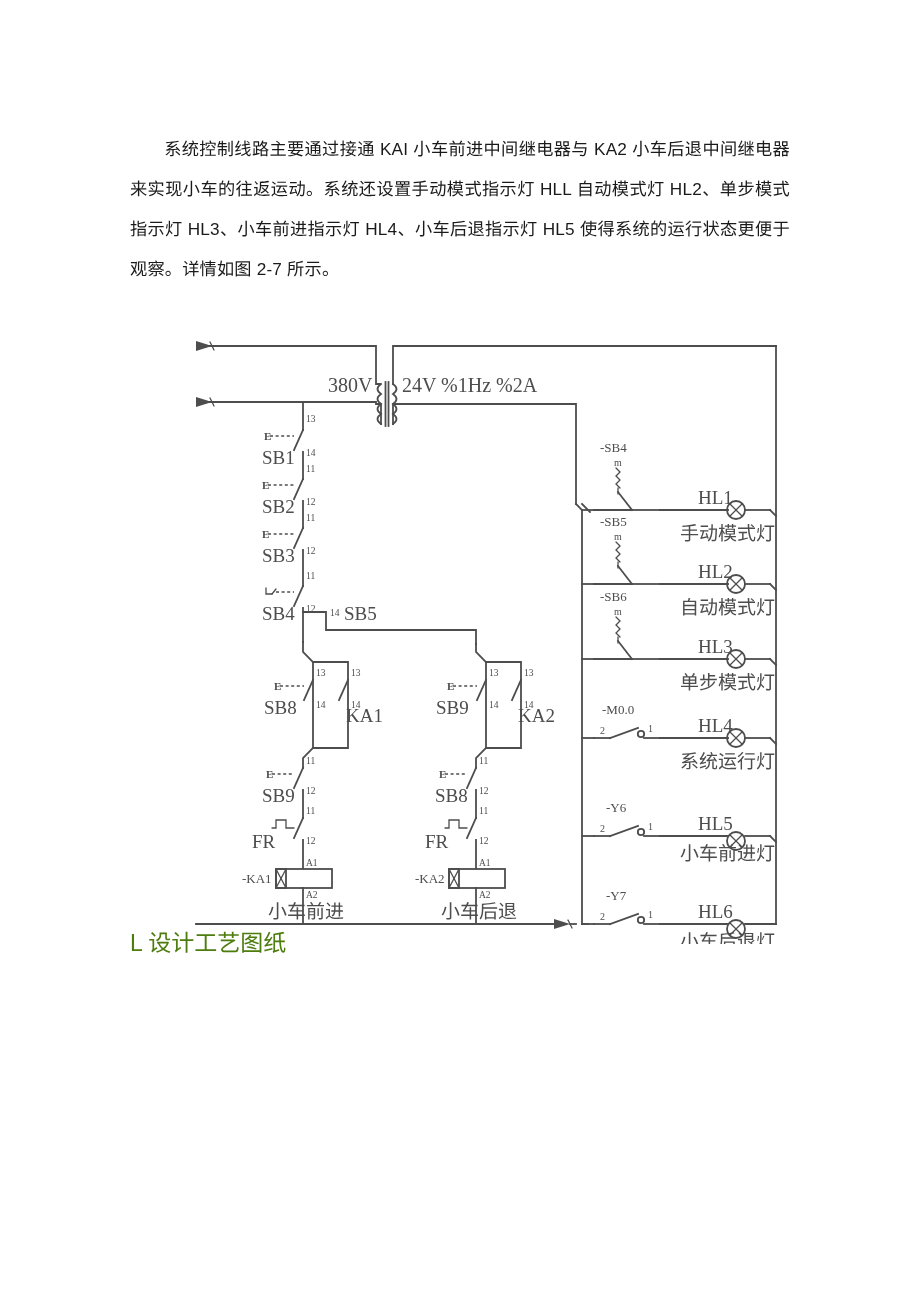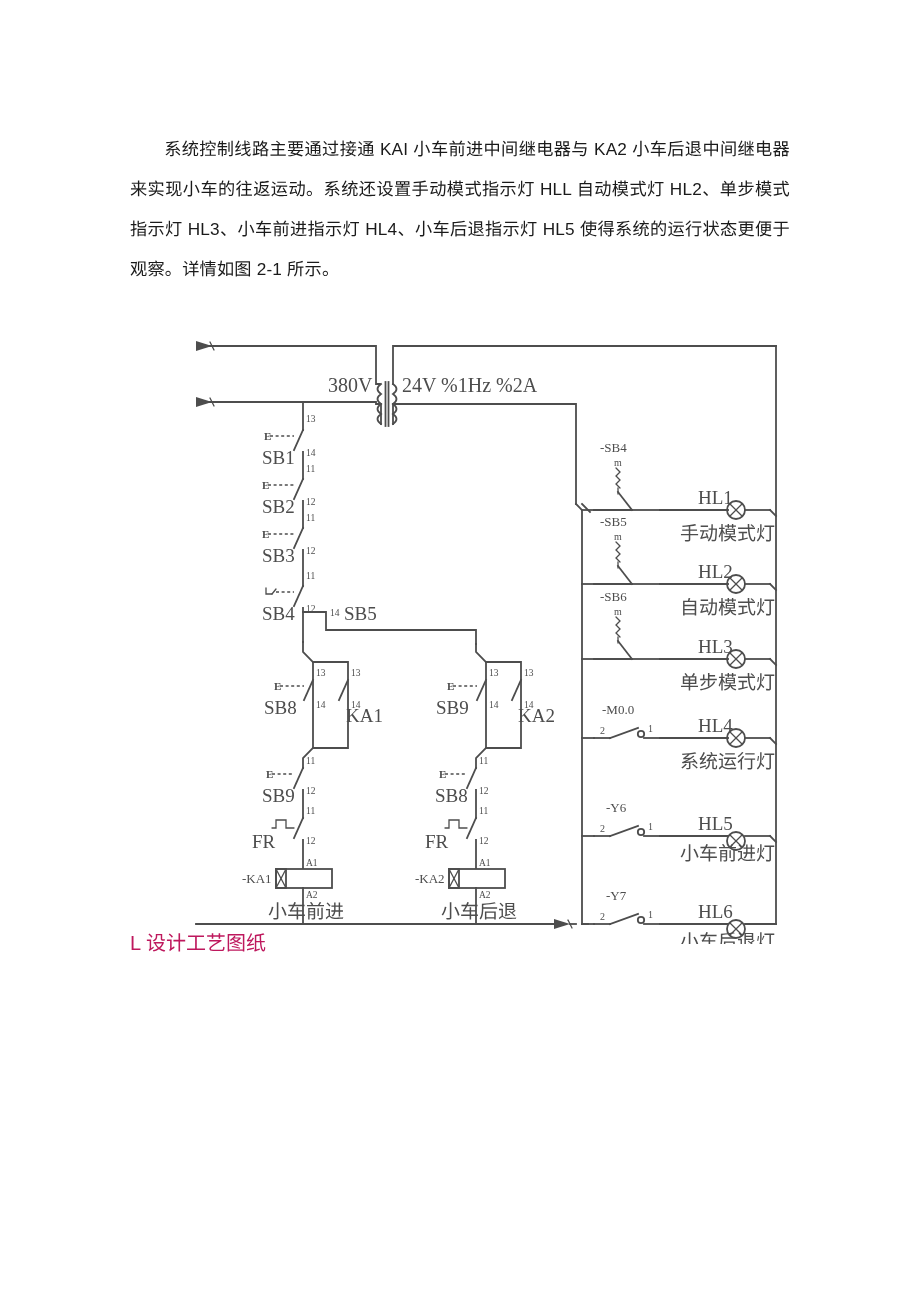--- a/index.html
+++ b/index.html
@@ -34,42 +34,42 @@
     text-justify: inter-ideograph;
     letter-spacing: 0.2px;
     color: #1a1a1a;
   }
   .body-text .indent { display: inline-block; width: 34px; }
 
   .caption-bottom {
     position: absolute;
     left: 130px;
     top: 930px;
-    font-size: 20px;
+    font-size: 23px;
     line-height: 26px;
-    color: #be185d;
+    color: #4d7c0f;
     white-space: nowrap;
   }
 
   
   .diagram {
     position: absolute;
     left: 180px;
     top: 324px;
     width: 620px;
     height: 620px;
   }
   .diagram svg { display: block; }
 </style>
 </head>
 <body>
 
 <div class="page">
 
-  <p class="body-text"><span class="indent"></span><span>系统控制线路主要通过接通 KAI 小车前进中间继电器与 KA2 小车后退中间继电器来实现小车的往返运动。系统还设置手动模式指示灯 HLL 自动模式灯 HL2、单步模式指示灯 HL3、小车前进指示灯 HL4、小车后退指示灯 HL5 使得系统的运行状态更便于观察。详情如图 2-1 所示。</span></p>
+  <p class="body-text"><span class="indent"></span><span>系统控制线路主要通过接通 KAI 小车前进中间继电器与 KA2 小车后退中间继电器来实现小车的往返运动。系统还设置手动模式指示灯 HLL 自动模式灯 HL2、单步模式指示灯 HL3、小车前进指示灯 HL4、小车后退指示灯 HL5 使得系统的运行状态更便于观察。详情如图 2-7 所示。</span></p>
 
   <div class="diagram">
     <svg width="620" height="620" viewBox="0 0 620 620" xmlns="http://www.w3.org/2000/svg">
       <defs>
         <style>
           .w  { stroke:#4d4d4d; stroke-width:1.8; fill:none; stroke-linecap:square; }
           .wt { stroke:#4d4d4d; stroke-width:1.3; fill:none; stroke-linecap:round; }
           .wd { stroke:#4d4d4d; stroke-width:1.3; fill:none; stroke-dasharray:3 2.6; }
           .ah { fill:#4d4d4d; stroke:none; }
           .lbl  { font-family:"Liberation Serif","DejaVu Serif",serif; font-size:19px; fill:#4d4d4d; }

